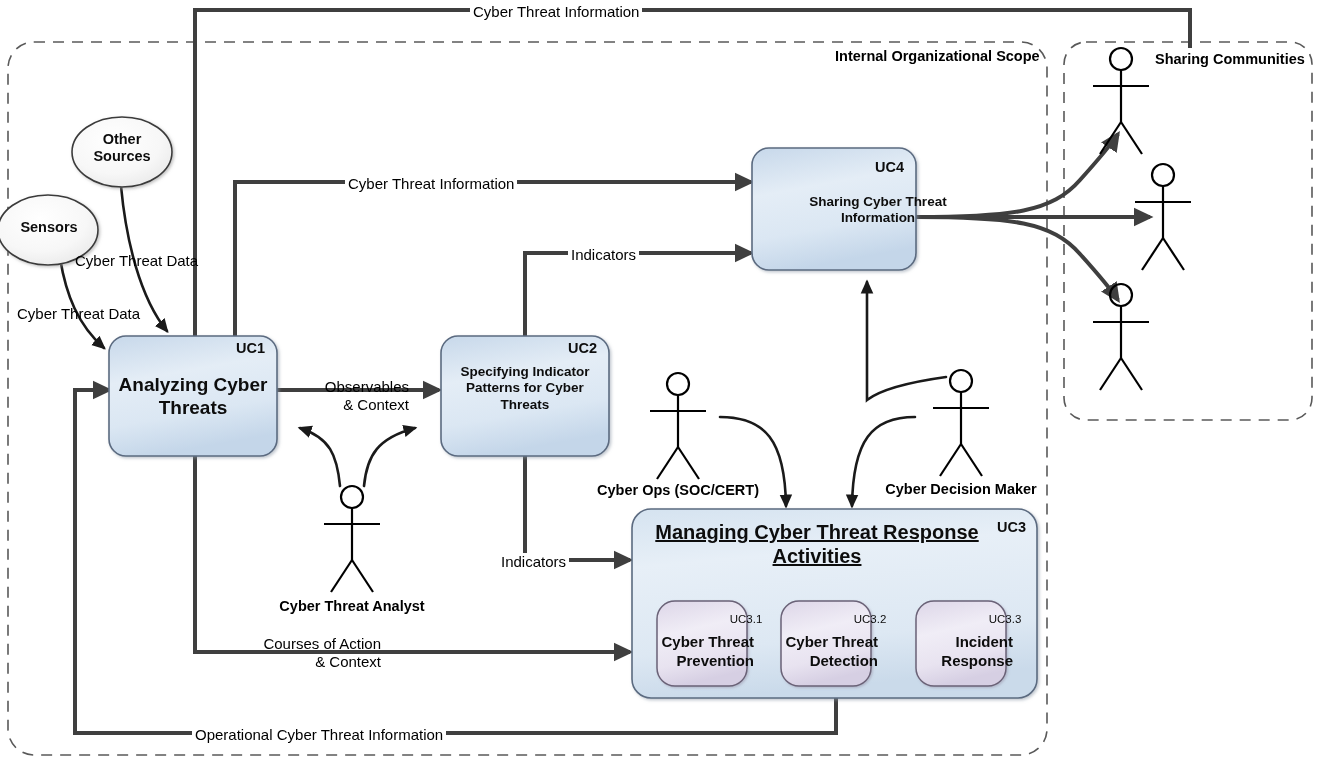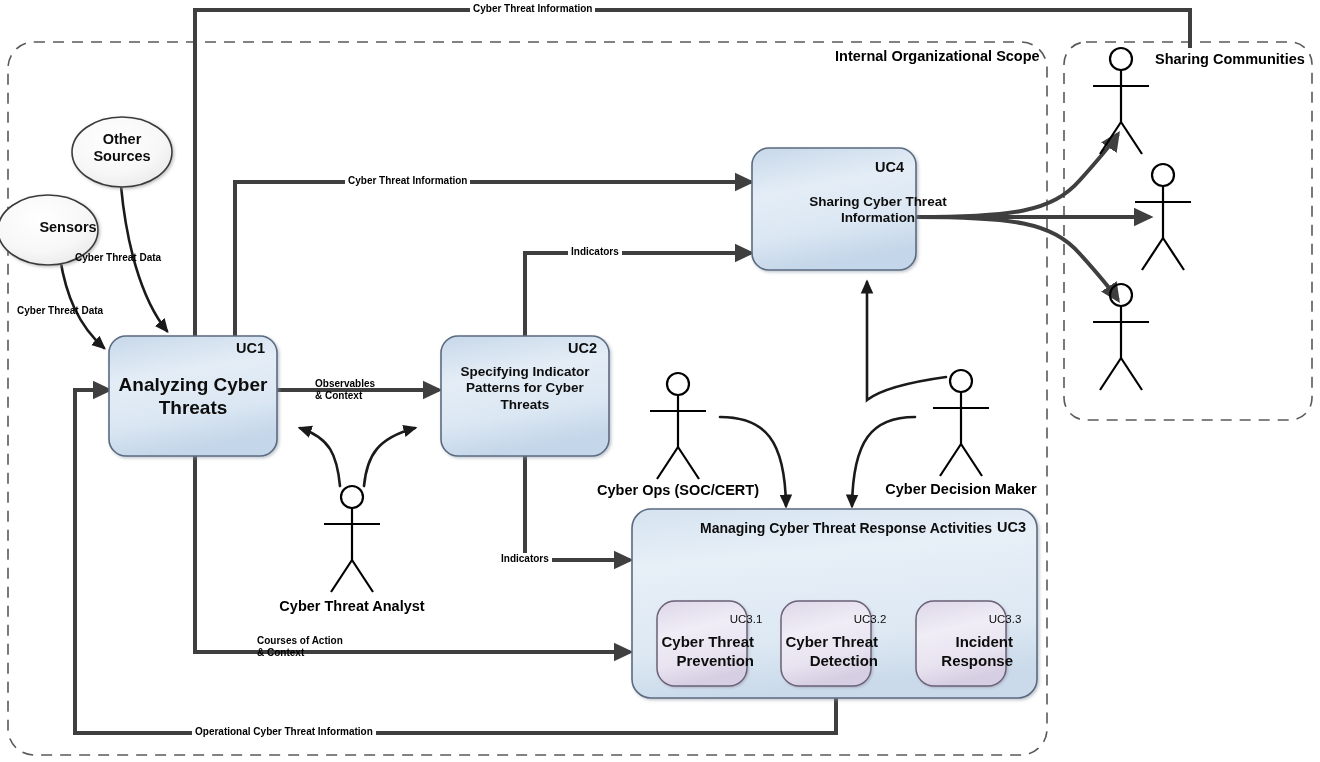--- a/index.html
+++ b/index.html
@@ -57,24 +57,24 @@
     stroke: #5b6b80;
     stroke-width: 1.6;
   }
   .uc-sub {
     stroke: #6a6277;
     stroke-width: 1.5;
   }
   .edge-lbl {
     position: absolute;
     color: #000000;
-    font-weight: bold;
-    font-size: 10px;
+    font-weight: normal;
+    font-size: 15px;
     line-height: 1.2;
-    text-align: left;
+    text-align: right;
     background: #ffffff;
     padding: 0 3px;
     white-space: nowrap;
   }
   .edge-lbl.two {
     white-space: pre-line;
   }
   .policy-lbl {
     position: absolute;
     color: #000000;
@@ -288,37 +288,37 @@
       <line class="stick" x1="1121" y1="358" x2="1100" y2="390"></line>
       <line class="stick" x1="1121" y1="358" x2="1142" y2="390"></line>
     </g>
   </svg>
 
   <div class="scope-lbl" style="left:835px; top:48px;">Internal Organizational Scope</div>
   <div class="scope-lbl" style="left:1155px; top:51px;">Sharing Communities</div>
 
   <div class="src-lbl" style="left:72px; top:131px; width:100px;">Other
 Sources</div>
-  <div class="src-lbl" style="left:0px; top:219px; width:98px;padding-left:19px;">Sensors</div>
+  <div class="src-lbl" style="left:0px; top:219px; width:98px;">Sensors</div>
 
   <div class="uc-tag" style="left:236px; top:340px;">UC1</div>
   <div class="uc-title" style="left:113px; top:373px; width:160px; font-size:19px;">Analyzing Cyber
 Threats</div>
 
   <div class="uc-tag" style="left:568px; top:340px;">UC2</div>
   <div class="uc-title" style="left:443px; top:364px; width:164px; font-size:13.5px;">Specifying Indicator
 Patterns for Cyber
 Threats</div>
 
   <div class="uc-tag" style="left:875px; top:159px;">UC4</div>
   <div class="uc-title" style="left:754px; top:194px; width:160px; font-size:13.5px;margin-left:44px;">Sharing Cyber Threat
 Information</div>
 
   <div class="uc-tag" style="left:997px; top:519px;">UC3</div>
-  <div class="uc-title" style="left:642px; top:520px; width:350px; font-size:14px; text-align:right;">Managing Cyber Threat Response Activities</div>
+  <div class="uc-title" style="left:642px; top:520px; width:350px; font-size:20px; text-align:center;text-decoration:underline;">Managing Cyber Threat Response Activities</div>
 
   <div class="sub-tag" style="left:657px; top:613px; width:90px;">UC3.1</div>
   <div class="sub-title" style="left:650px; top:633px; width:104px;">Cyber Threat
 Prevention</div>
 
   <div class="sub-tag" style="left:781px; top:613px; width:90px;">UC3.2</div>
   <div class="sub-title" style="left:774px; top:633px; width:104px;">Cyber Threat
 Detection</div>
 
   <div class="sub-tag" style="left:916px; top:613px; width:90px;">UC3.3</div>

